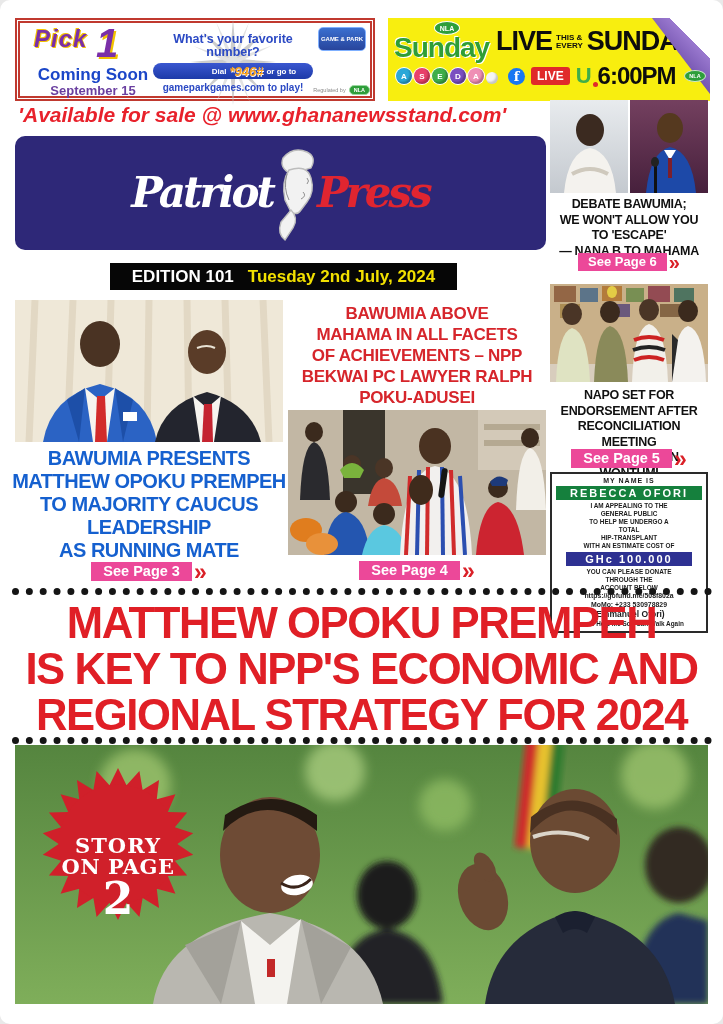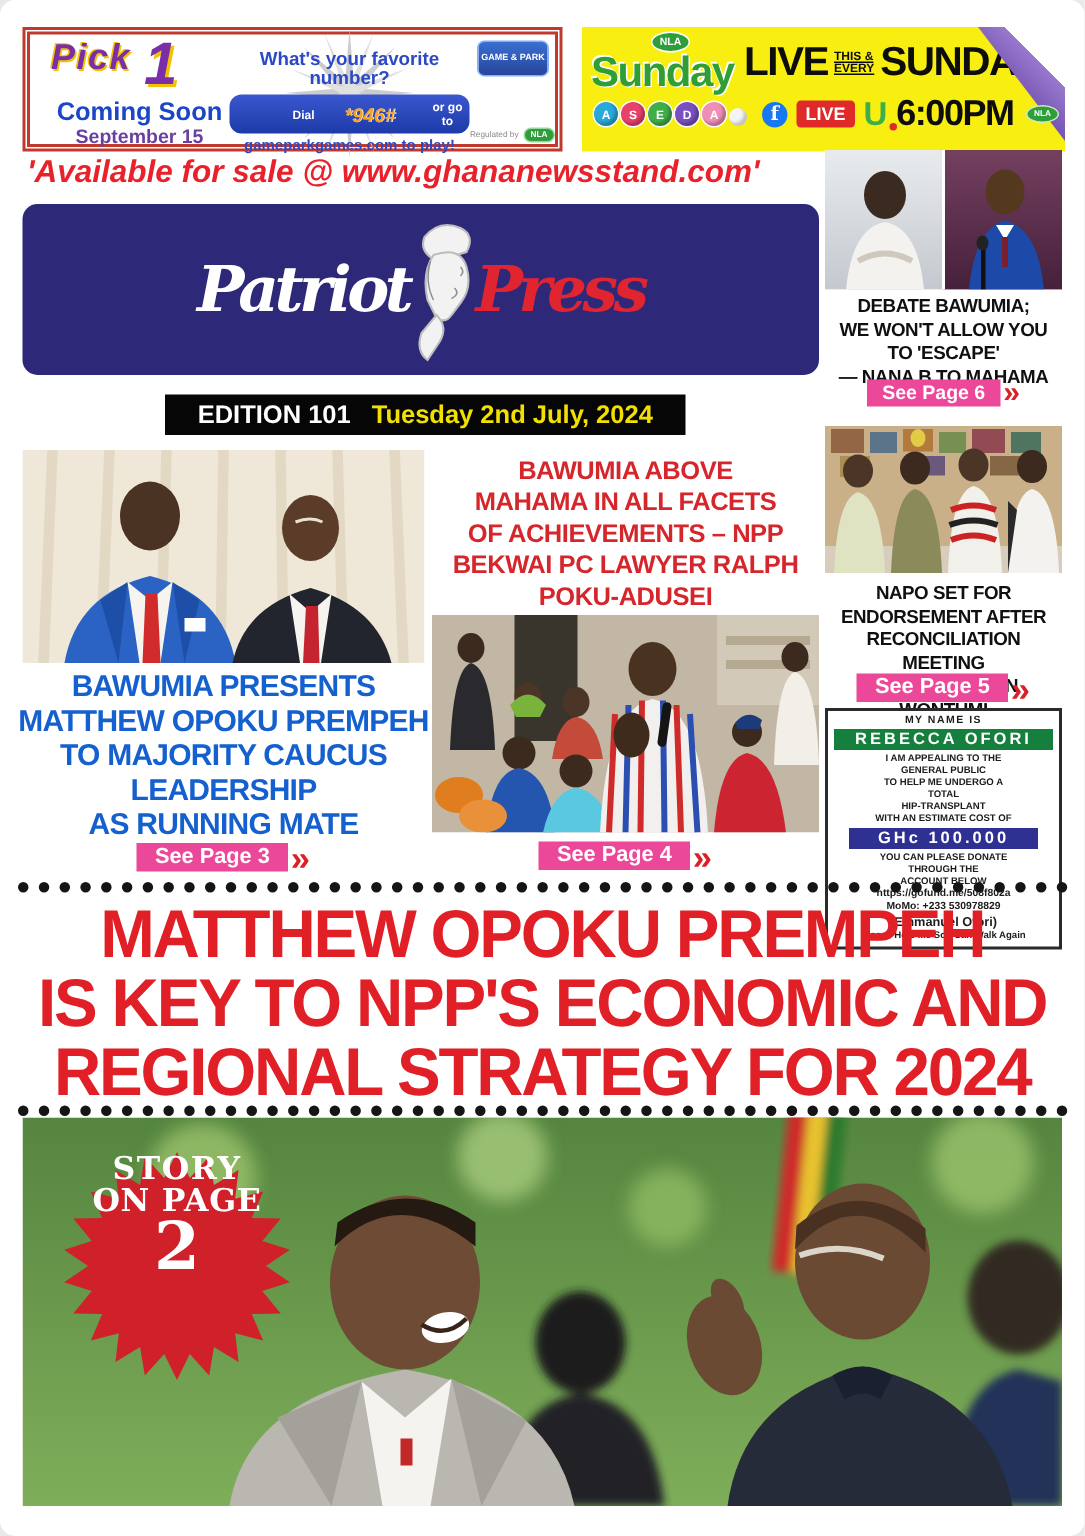--- a/index.html
+++ b/index.html
@@ -28,23 +28,23 @@
     font-style:italic; color:#7a2fa8; text-shadow:2px 2px 0 #f2c200;
   }
   .coming-soon{ left:8px; top:42px; width:130px; text-align:center;
     color:#1b46c8; font-weight:800; font-size:17px; }
   .september{ left:8px; top:60px; width:130px; text-align:center;
     color:#6a3fa0; font-weight:700; font-size:13px; }
   .pick-center{ left:118px; top:2px; width:190px; height:74px; text-align:center; }
   .starburst{ position:absolute; left:35px; top:-6px; width:120px; height:86px; opacity:.75; }
   .pick-question{ position:relative; color:#2b49c4; font-weight:800; font-size:12.5px; line-height:13px; margin-top:8px;}
   .dial-bar{
-    position:relative; margin:4px auto 0; width:160px; height:26px; border-radius:8px;
+    position:relative; margin:4px auto 0; width:160px; height:16px; border-radius:8px;
     background:linear-gradient(#3a57d0,#1d3aa8); color:#fff; font-size:8px; font-weight:700;
-    display:flex; align-items:center; justify-content:center; gap:20px;padding-left:42px;
+    display:flex; align-items:center; justify-content:center; gap:3px;padding-left:42px;
   }
   .dial-num{ color:#f9a21b; font-style:italic; font-weight:800; font-size:13px;
     text-shadow:0.5px 0.5px 0 #fff; }
   .pick-site{ position:relative; color:#2b49c4; font-weight:800; font-size:10px; margin-top:3px; }
   .gamepark{
     left:298px; top:4px; width:48px; height:24px; border-radius:5px;
     background:linear-gradient(#3a6fd0,#28459c); color:#fff; font-size:6px; font-weight:800;
     display:flex; align-items:center; justify-content:center; text-align:center; line-height:7px;
     border:1px solid #7fb0ff;
   }
@@ -69,21 +69,21 @@
   .balls{ left:8px; top:50px; display:flex; gap:2px; }
   .ball{
     width:16px; height:16px; border-radius:50%; color:#fff; font-size:8px; font-weight:800;
     display:flex; align-items:center; justify-content:center;
     box-shadow:inset -2px -2px 2px rgba(0,0,0,.25), 0 0 0 1px #fff;
   }
   .ball-extra{ width:12px; height:12px; border-radius:50%; background:#f4f4f4; margin-top:4px;
     box-shadow:inset -2px -2px 2px rgba(0,0,0,.2); }
   .live-row{ left:108px; top:8px; display:flex; align-items:center; gap:4px; }
   .big-black{ font-size:27px; font-weight:900; color:#0d0d0d; letter-spacing:-1px; }
-  .this-every{ font-size:8px; font-weight:800; color:#0d0d0d; line-height:8px; text-align:left;text-decoration:underline; }
+  .this-every{ font-size:8px; font-weight:800; color:#0d0d0d; line-height:8px; text-align:left; }
   .time-row{ left:120px; top:44px; display:flex; align-items:center; gap:6px; }
   .fb-circle{ width:17px; height:17px; border-radius:50%; background:#1877f2; color:#fff;
     font-family:"DejaVu Serif",serif; font-weight:700; font-size:13px;
     display:flex; align-items:center; justify-content:center; }
   .live-box{ background:#e02a2a; color:#fff; font-weight:800; font-size:12px;
     border-radius:3px; padding:2px 6px; }
   .utv{ font-size:22px; font-weight:900; color:#3fae49; position:relative; }
   .utv-dot{ position:absolute; right:-6px; bottom:2px; width:5px; height:5px;
     border-radius:50%; background:#e02a2a; }
   .time-big{ font-size:24px; font-weight:900; color:#0d0d0d; letter-spacing:-1px; }
@@ -168,21 +168,21 @@
   
   .main-headline{
     left:0; top:600px; width:723px; text-align:center;
     color:#e01f26; font-weight:900; font-size:45px; line-height:46px;
     letter-spacing:-1.5px; transform:scaleX(.97);
   }
 
   
   .badge{
     left:42px; top:768px; width:152px; height:152px;
-    display:flex; flex-direction:column; align-items:center; justify-content:flex-start;
+    display:flex; flex-direction:column; align-items:center; justify-content:flex-end;
   }
   .badge svg{ position:absolute; inset:0; width:100%; height:100%; }
   .badge-text{ position:relative; text-align:center; color:#fff;
     font-family:"DejaVu Serif", serif; font-weight:700; }
   .badge-l1{ font-size:21px; line-height:21px; letter-spacing:1px; }
   .badge-l2{ font-size:21px; line-height:22px; letter-spacing:0.5px; }
   .badge-num{ font-size:44px; line-height:42px; }
 </style>
 </head>
 <body>

